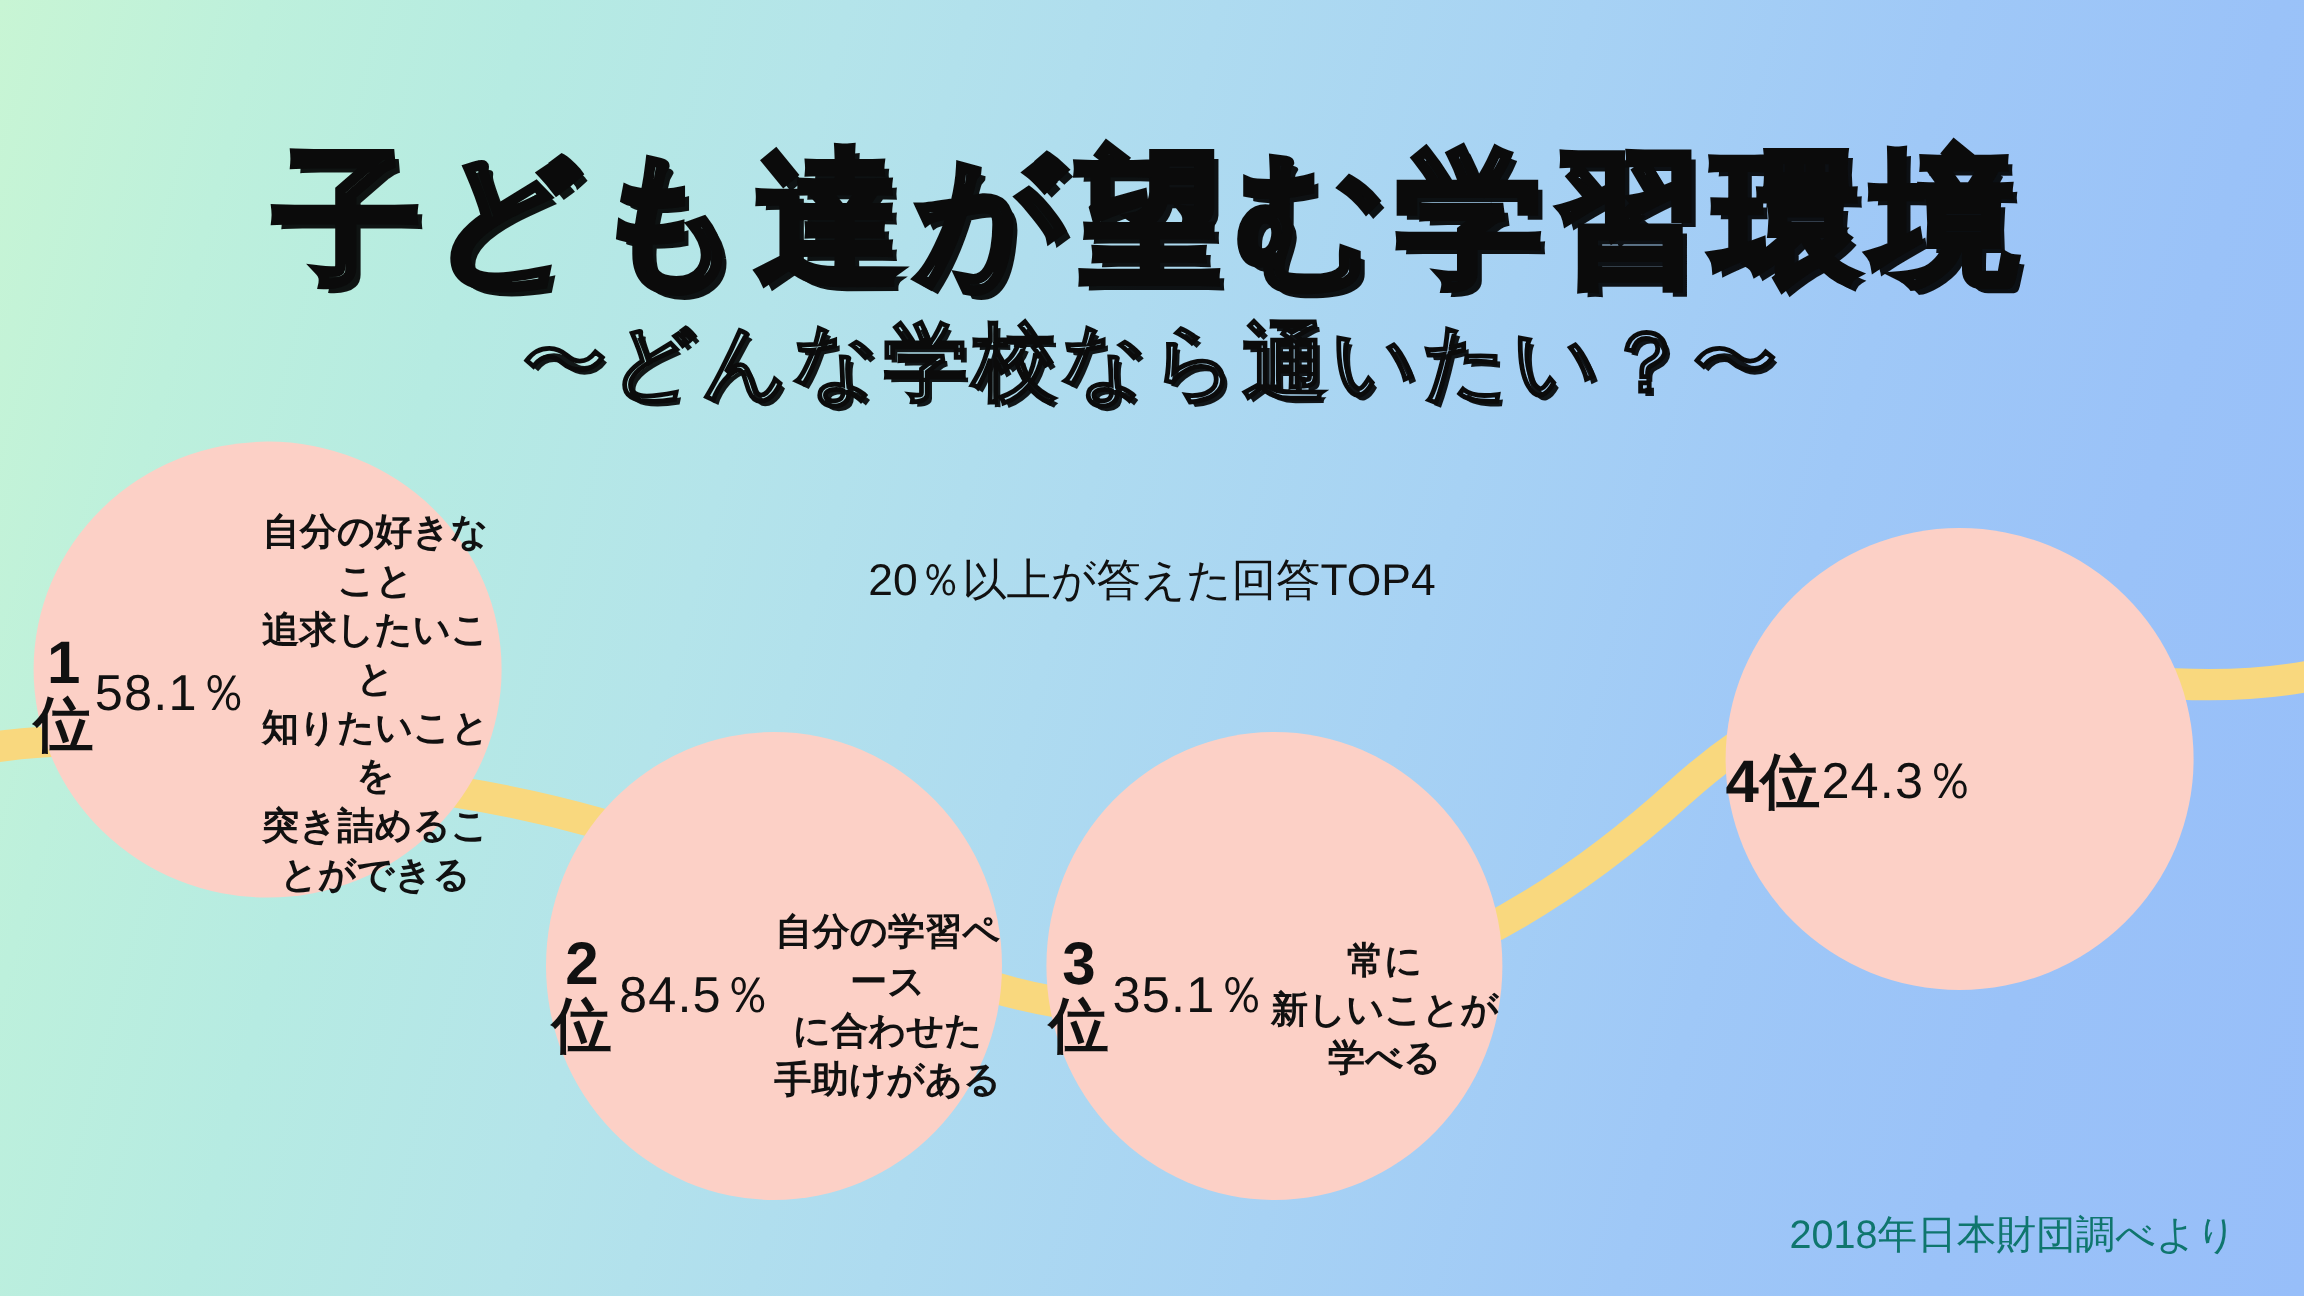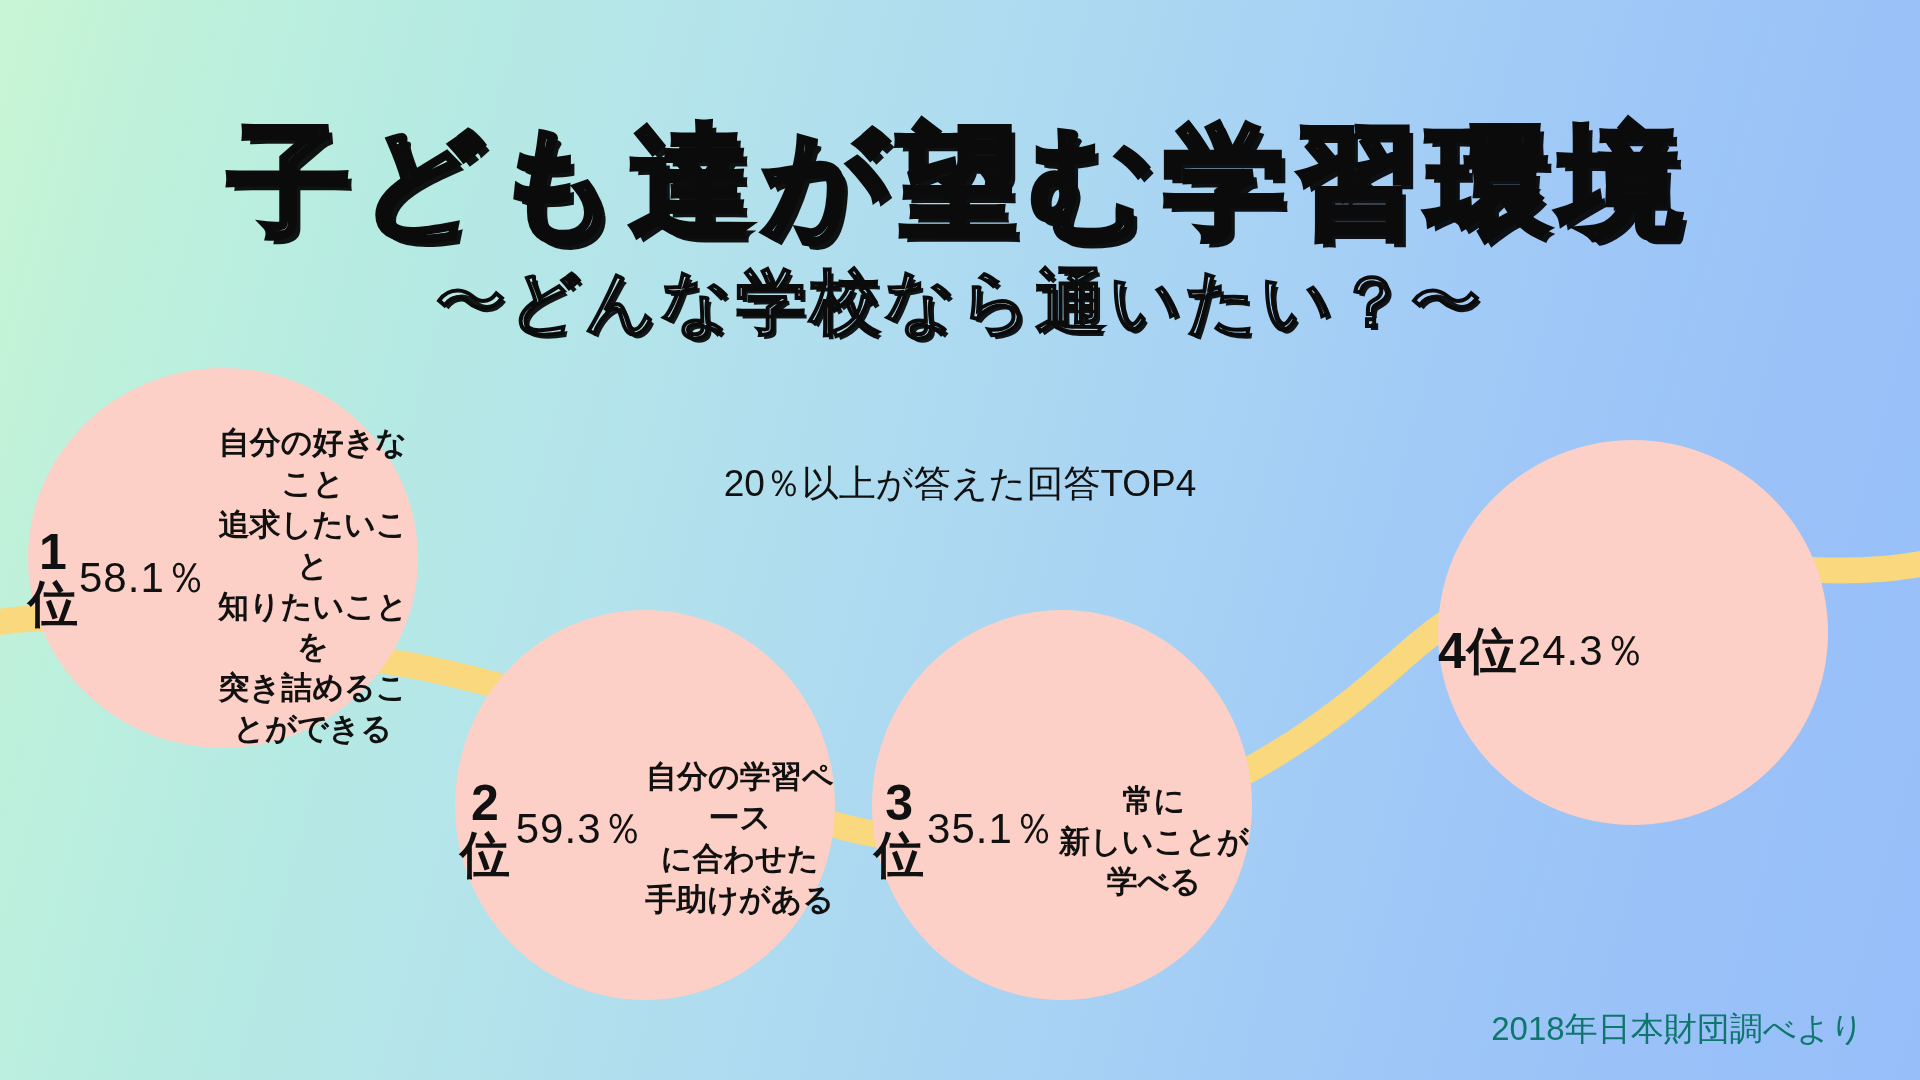--- a/index.html
+++ b/index.html
@@ -140,21 +140,21 @@
   <div class="rank">1位</div>
   <div class="pct">58.1％</div>
   <div class="desc">自分の好きなこと
 追求したいこと
 知りたいことを
 突き詰めることができる</div>
 </div>
 
 <div class="bubble" id="bubble-2">
   <div class="rank">2位</div>
-  <div class="pct">59.3％</div>
+  <div class="pct">84.5％</div>
   <div class="desc">自分の学習ペース
 に合わせた
 手助けがある</div>
 </div>
 
 <div class="bubble" id="bubble-3">
   <div class="rank">3位</div>
   <div class="pct">35.1％</div>
   <div class="desc">常に
 新しいことが学べる</div>

